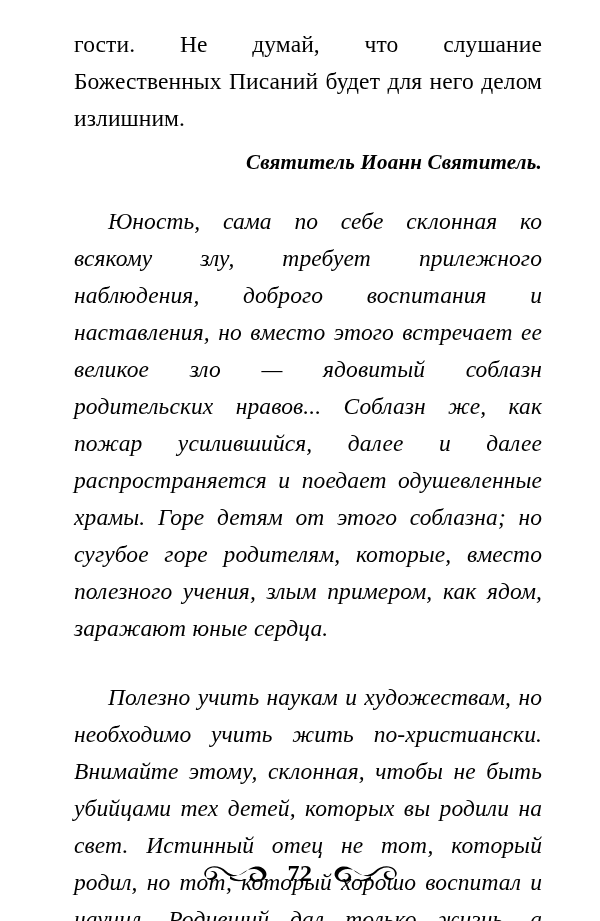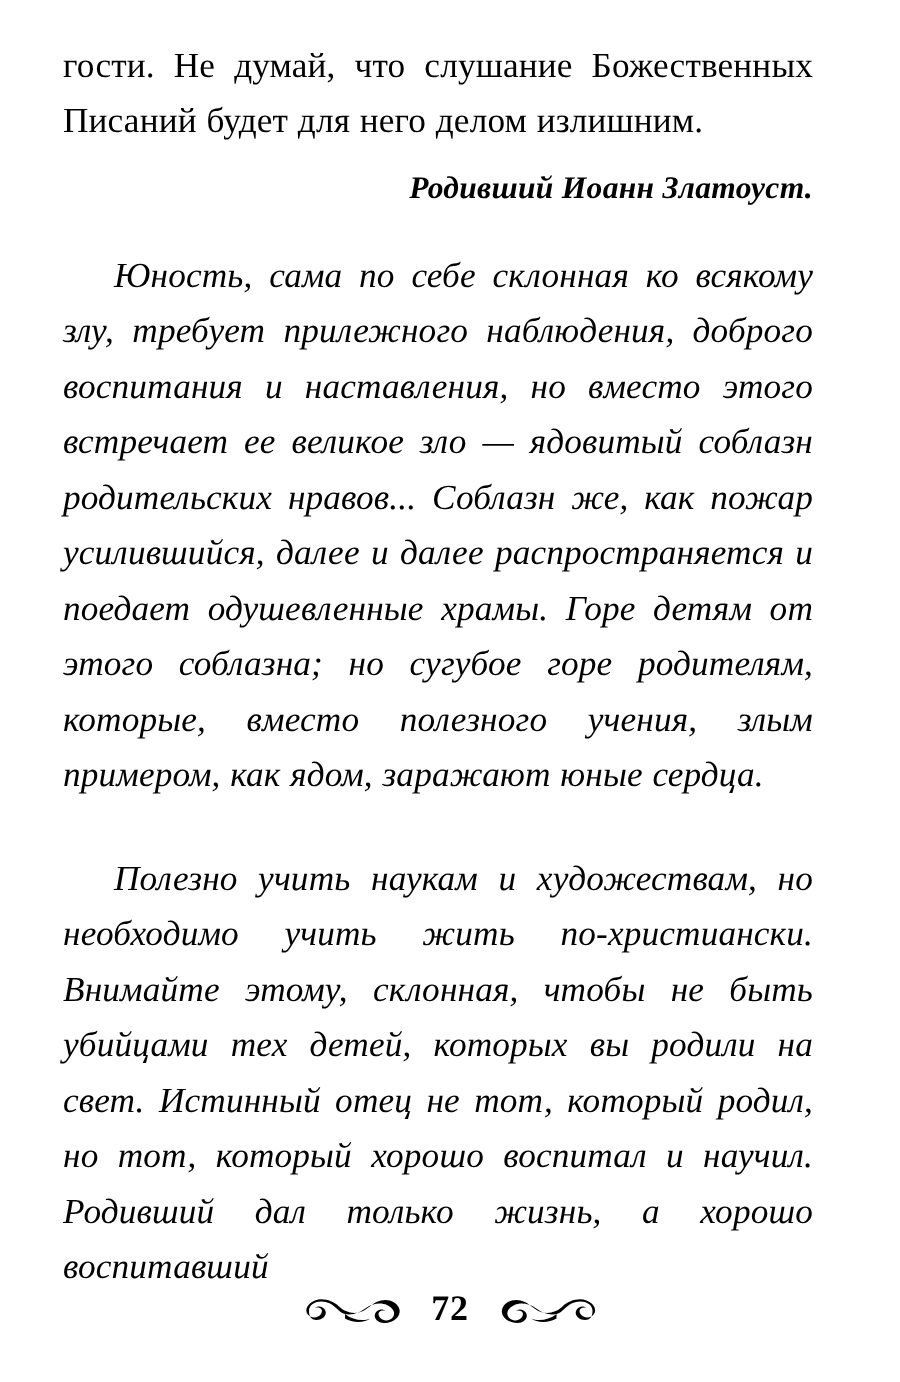--- a/index.html
+++ b/index.html
@@ -15,21 +15,21 @@
     color: #000000;
     overflow: hidden;
   }
   .page {
     position: absolute;
     left: 0;
     top: 0;
     width: 600px;
     height: 694px;
     box-sizing: border-box;
-    padding: 26px 58px 0 42px;
+    padding: 26px 58px 0 74px;
   }
   .para {
     font-size: 23.5px;
     line-height: 37px;
     text-align: justify;
     text-justify: inter-word;
     margin: 0;
     letter-spacing: 0.1px;
     word-spacing: 0.5px;
   }
@@ -76,21 +76,21 @@
 </style>
 </head>
 <body>
 
 <div class="page">
 
   <p class="para continued">гости. Не думай, что слушание Божественных Писаний будет для него делом излишним.</p>
 
   <div class="gap-small"></div>
 
-  <p class="attribution">Родивший Иоанн Златоуст.</p>
+  <p class="attribution">Святитель Иоанн Святитель.</p>
 
   <div class="gap-med"></div>
 
   <p class="para indented">Юность, сама по себе склонная ко всякому злу, требует прилежного наблюдения, доброго воспитания и наставления, но вместо этого встречает ее великое зло — ядовитый соблазн родительских нравов... Соблазн же, как пожар усилившийся, далее и далее распространяется и поедает одушевленные храмы. Горе детям от этого соблазна; но сугубое горе родителям, которые, вместо полезного учения, злым примером, как ядом, заражают юные сердца.</p>
 
   <div class="gap-large"></div>
 
   <p class="para indented">Полезно учить наукам и художествам, но необходимо учить жить по-христиански. Внимайте этому, склонная, чтобы не быть убийцами тех детей, которых вы родили на свет. Истинный отец не тот, который родил, но тот, который хорошо воспитал и научил. Родивший дал только жизнь, а хорошо воспитавший</p>
 
 </div>

